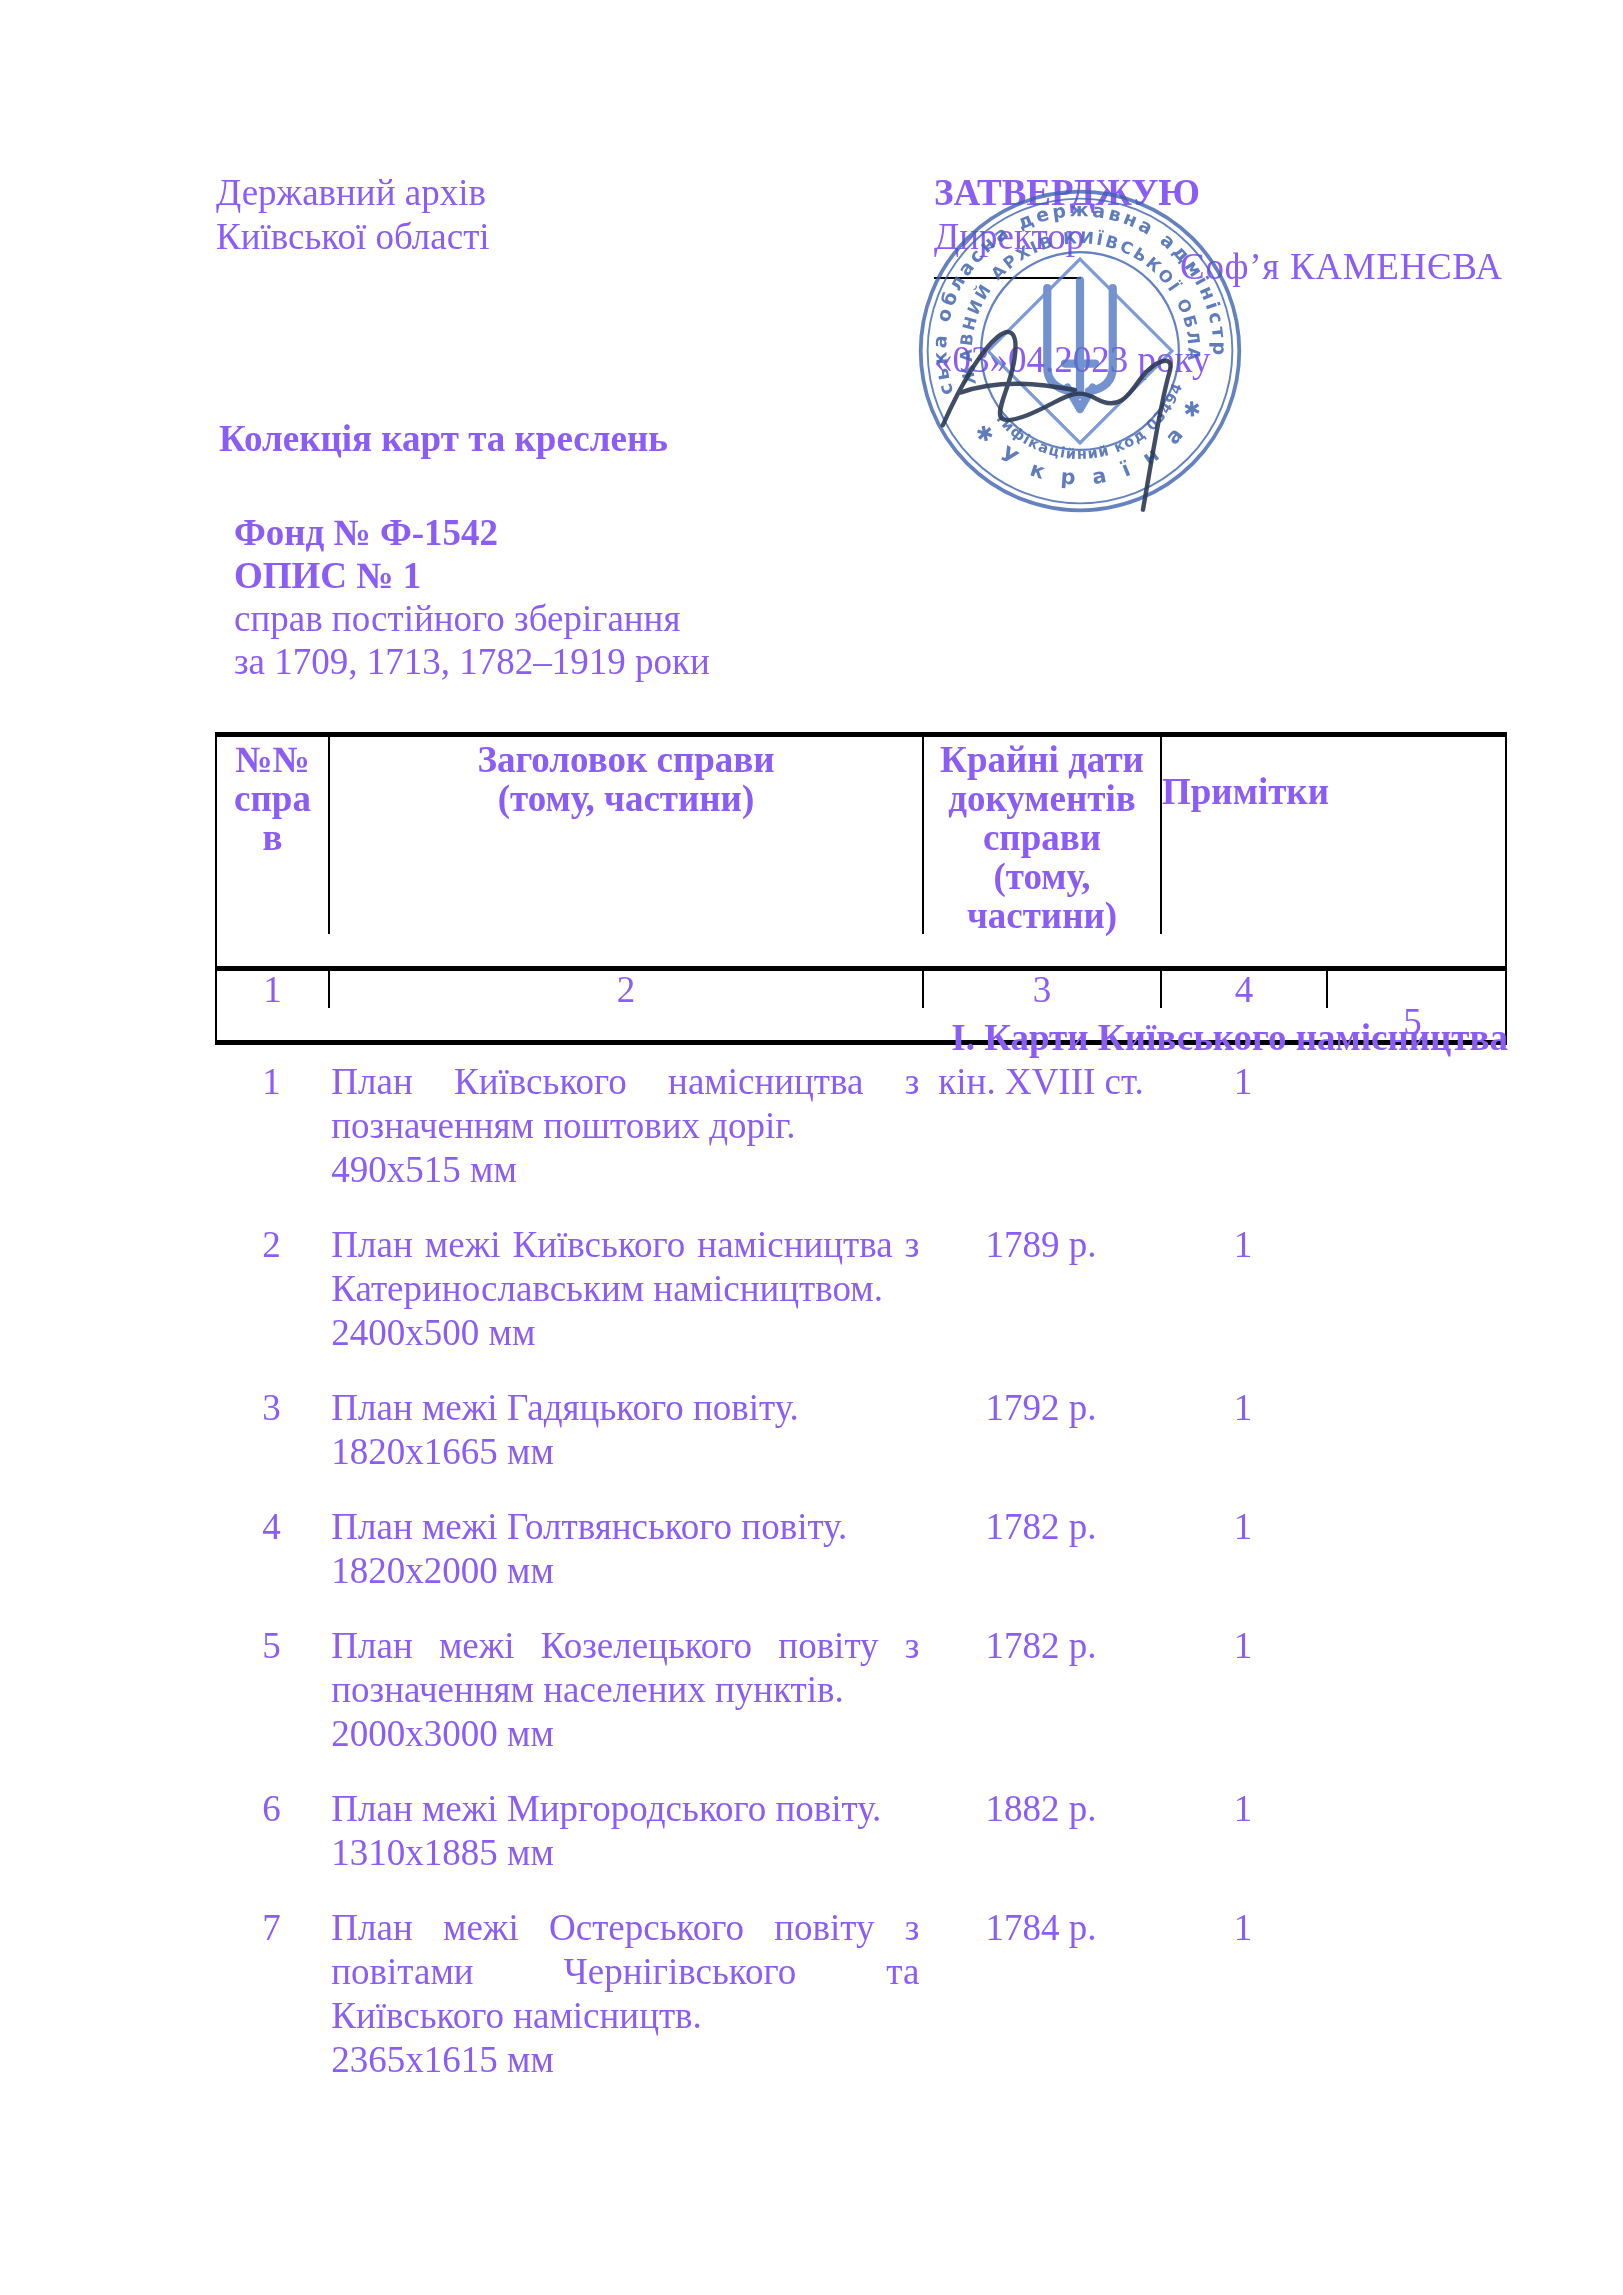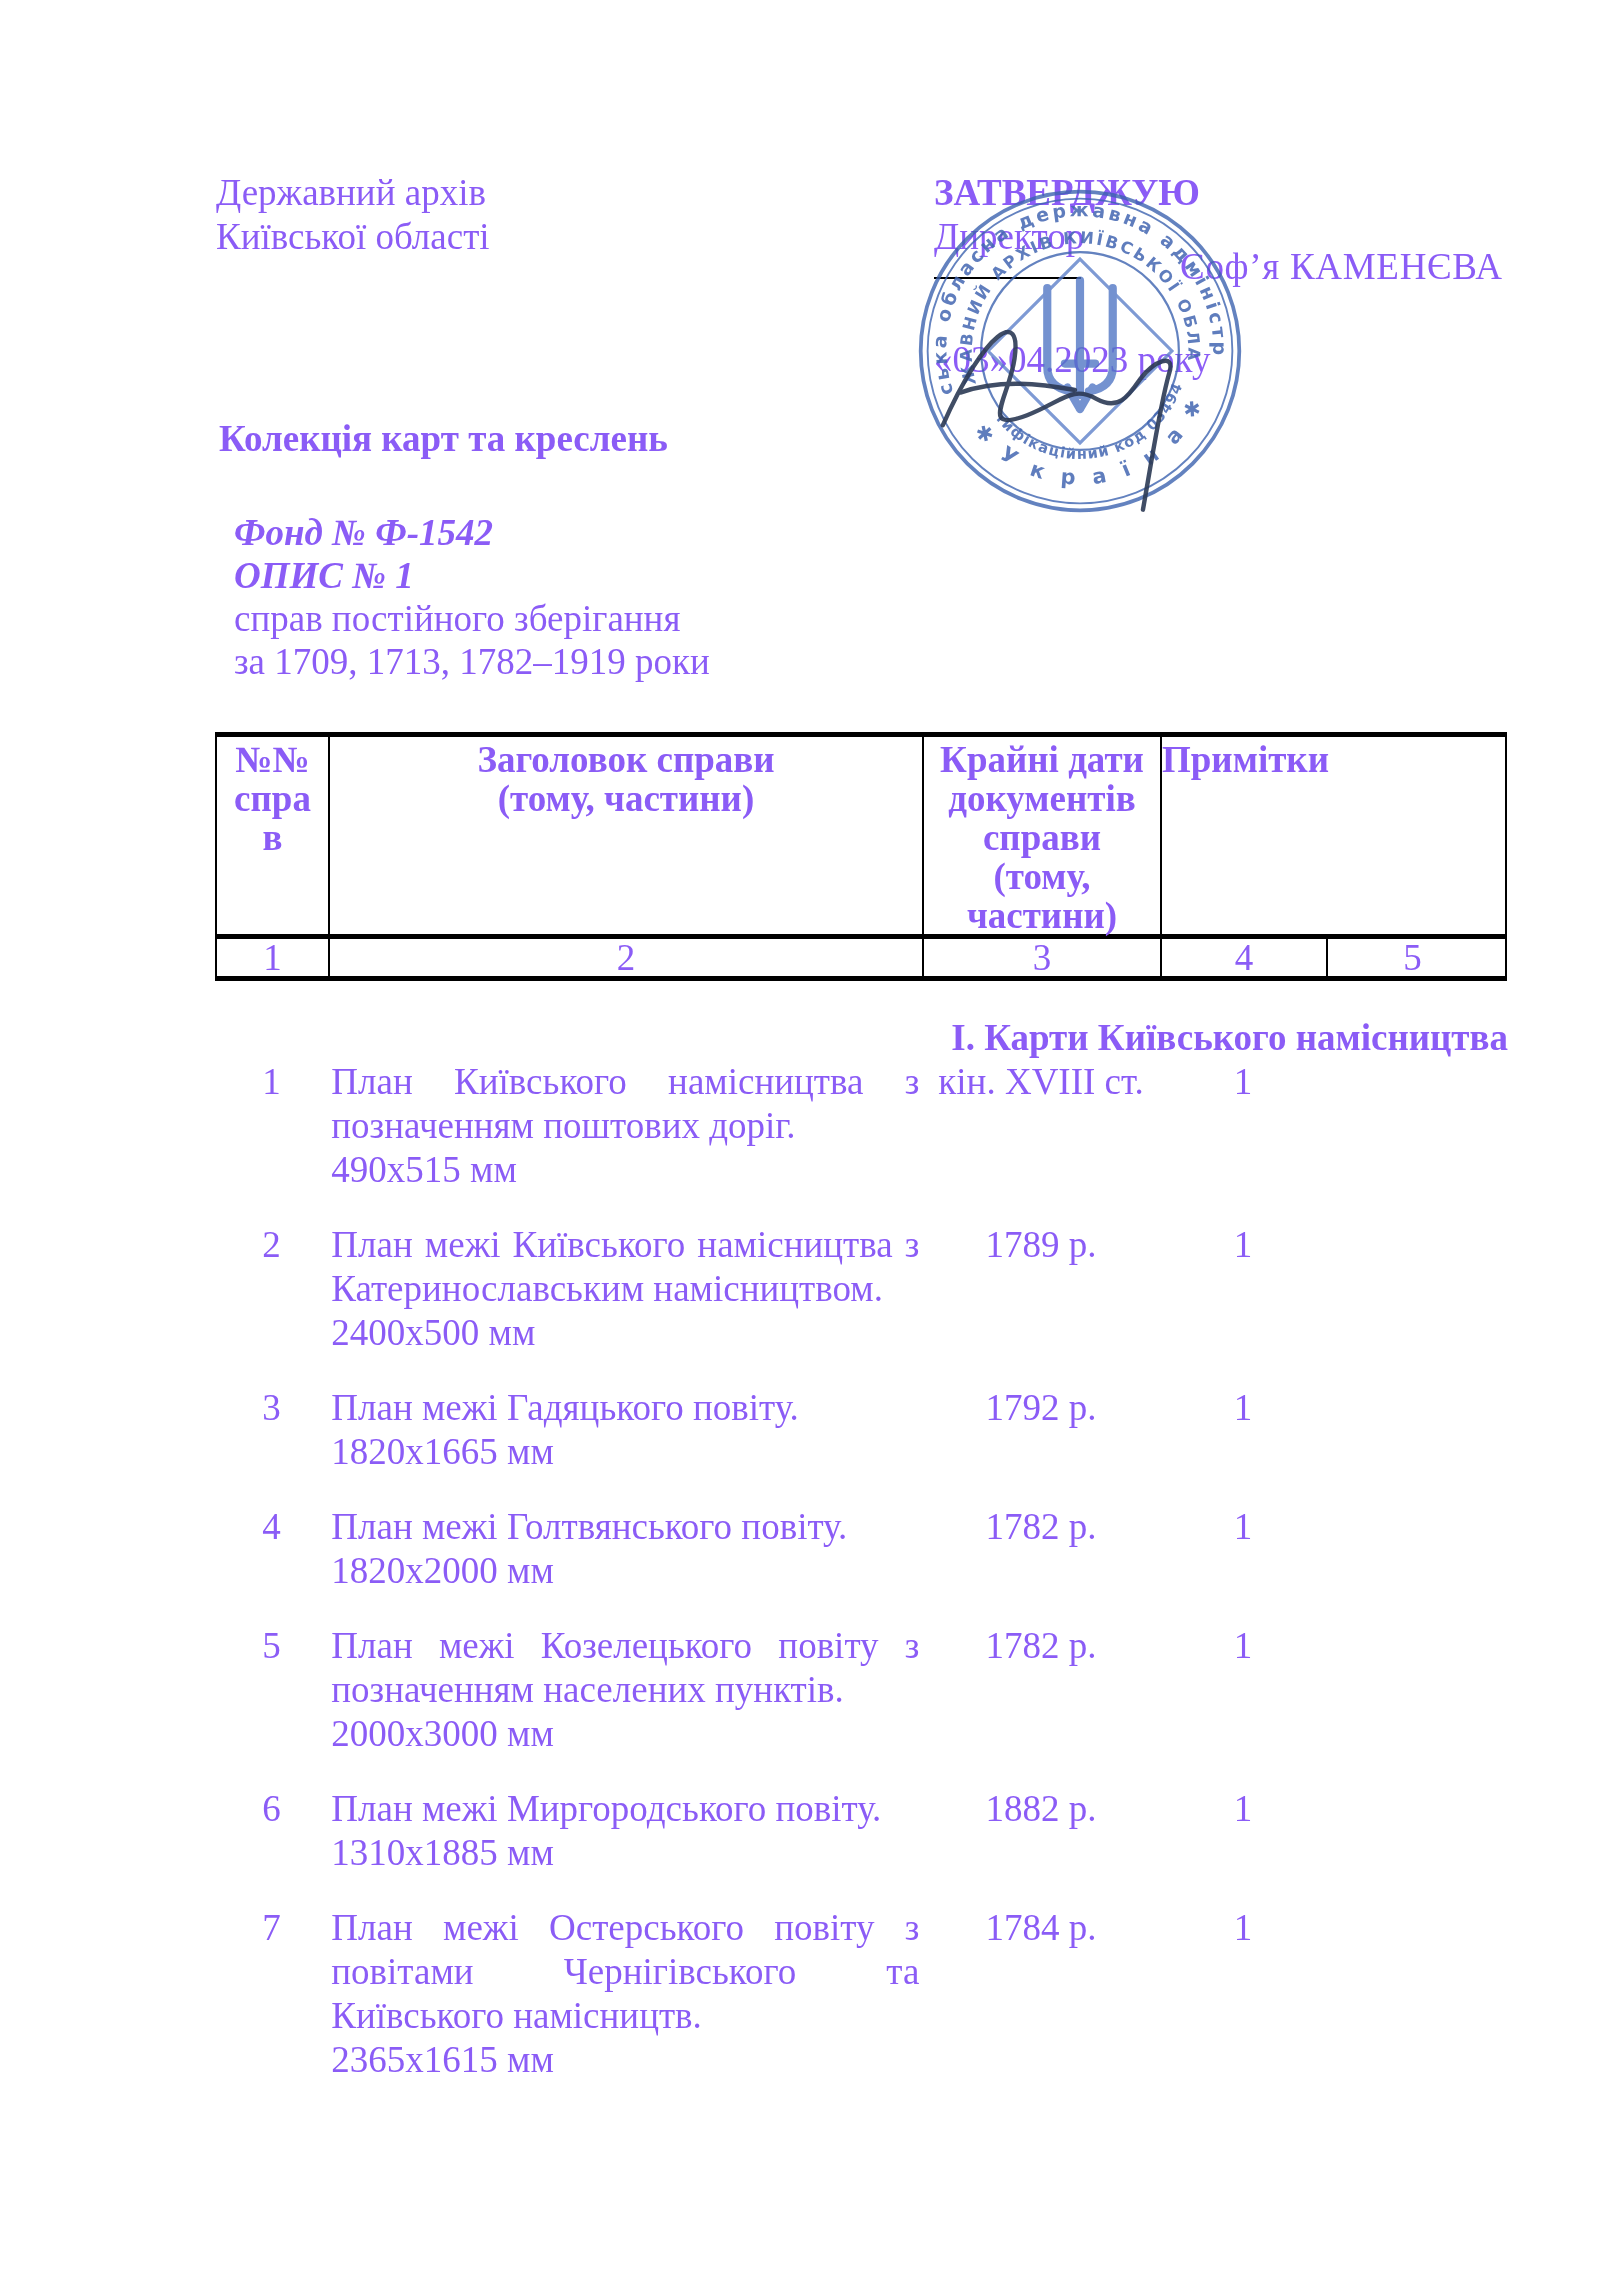--- a/index.html
+++ b/index.html
@@ -21,31 +21,31 @@
   .sig-line{display:inline-block;width:147px;height:26px;border-bottom:2.6px solid #000;}
   .approver-name{margin-left:99px;letter-spacing:0.7px;}
   .date-line{left:934px;top:338px;}
   
   .stamp{left:910px;top:181px;width:340px;height:340px;}
   .stamp svg{display:block;width:100%;height:100%;}
   
   .collection-title{left:219px;top:417px;font-weight:bold;}
   .fond-block{left:234px;top:511px;line-height:43px;}
   .fond-block span{display:block;}
-  .fond-block .b{font-weight:bold;font-style:italic;}
+  .fond-block .b{font-weight:bold;}
   
   .arch-table{
     left:215px;top:732px;width:1292px;
     border-top:5.2px solid #000;border-bottom:5.2px solid #000;
     border-left:2.6px solid #000;border-right:2.6px solid #000;
     box-sizing:border-box;
   }
   .trow{display:grid;grid-template-columns:113px 594px 238px 166px 169px;}
   .trow > div{border-right:2.6px solid #000;}
-  .trow > div:last-child{border-right:none;}
+  .trow > div:last-child{border-right:none;margin-top:32px;}
   .thead > div{
     height:197px;box-sizing:border-box;
     text-align:center;font-weight:bold;
     font-size:37px;line-height:39px;padding-top:2.6px;
   }
   .thead span{display:block;}
   .tnums{border-top:5.2px solid #000;}
   .tnums > div{
     height:37px;box-sizing:border-box;
     text-align:center;font-size:37px;line-height:37px;

